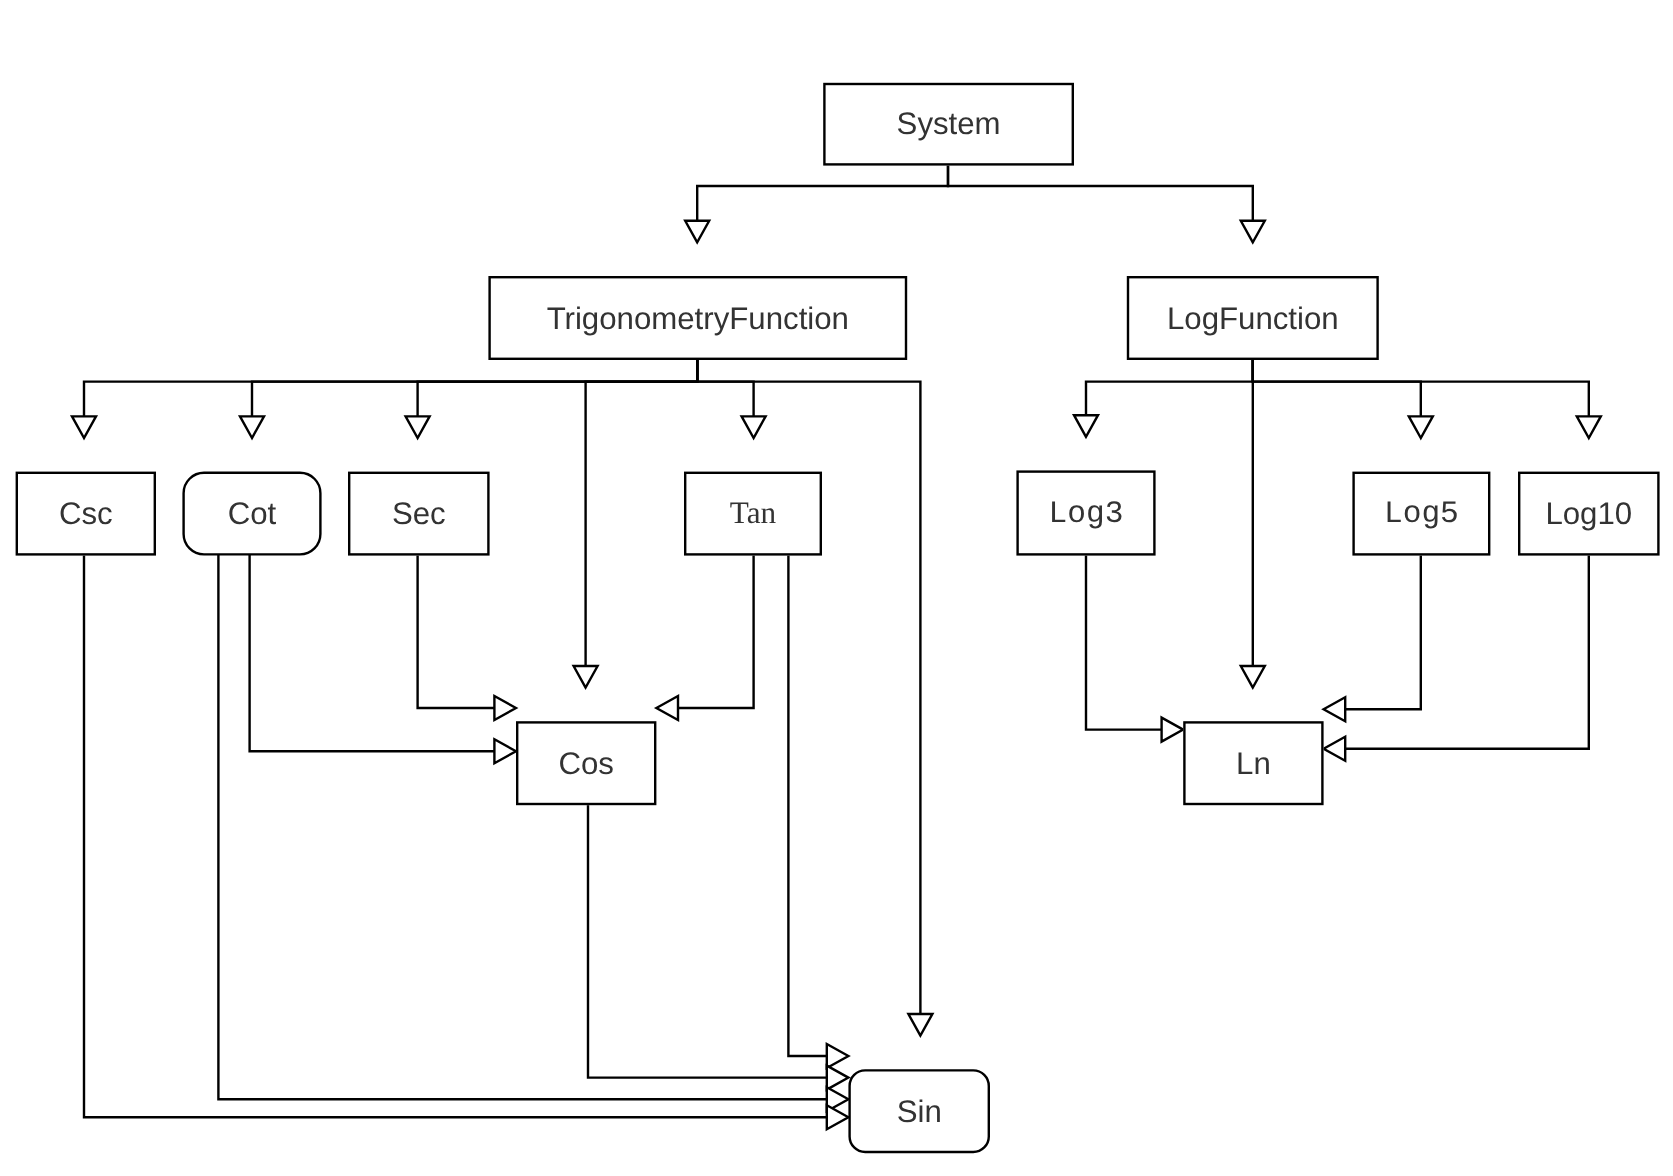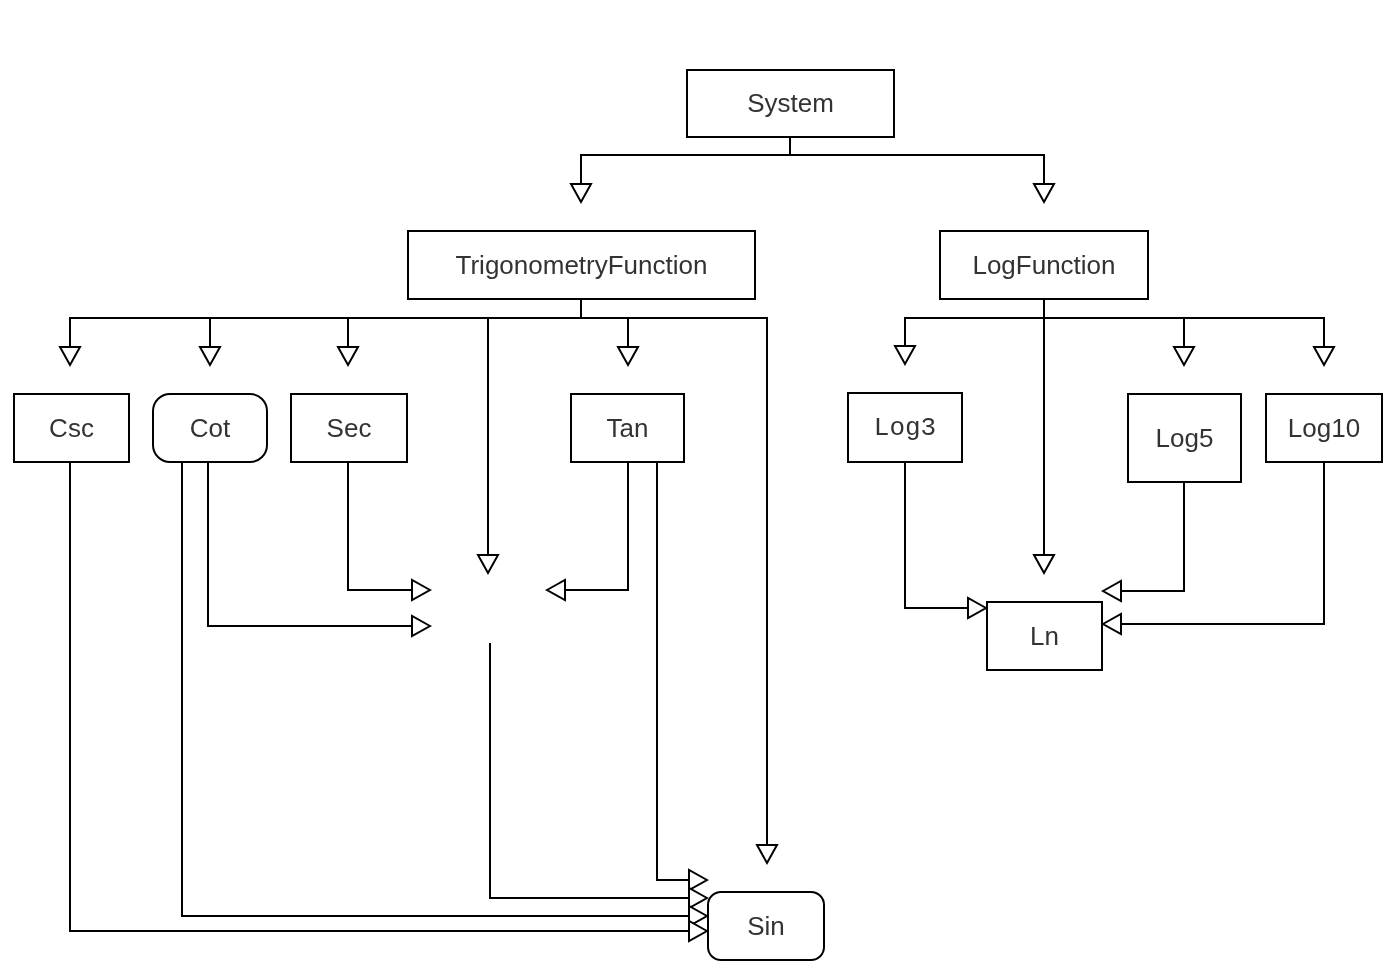--- a/index.html
+++ b/index.html
@@ -94,31 +94,34 @@
     </div>
     <div class="node" style="left: 13px; top: 365px; width: 117px; height: 70px;">
       <span>Csc</span>
     </div>
     <div class="node" style="left: 152px; top: 365px; width: 116px; height: 70px; border-radius: 18px;">
       <span>Cot</span>
     </div>
     <div class="node" style="left: 290px; top: 365px; width: 118px; height: 70px;">
       <span>Sec</span>
     </div>
-    <div class="node" style="left: 570px; top: 365px; width: 115px; height: 70px;">
+    <div class="node" style="left: 570px; top: 365px; width: 115px; height: 70px; font-family: Liberation Serif, serif;">
       <span>Tan</span>
     </div>
     <div class="node" style="left: 847px; top: 364px; width: 116px; height: 71px; font-family: Liberation Mono, monospace;">
       <span>Log3</span>
     </div>
-    <div class="node" style="left: 1127px; top: 365px; width: 115px; height: 90px;">
+    <div class="node" style="left: 1127px; top: 365px; width: 115px; height: 70px; font-family: Liberation Mono, monospace;">
       <span>Log5</span>
     </div>
     <div class="node" style="left: 1265px; top: 365px; width: 118px; height: 70px;">
       <span>Log10</span>
+    </div>
+    <div class="node" style="left: 430px; top: 573px; width: 117px; height: 70px;">
+      <span>Cos</span>
     </div>
     <div class="node" style="left: 986px; top: 573px; width: 117px; height: 70px;">
       <span>Ln</span>
     </div>
     <div class="node" style="left: 707px; top: 863px; width: 118px; height: 70px; border-radius: 14px;">
       <span>Sin</span>
     </div>
   </div>
 
 </body></html>

